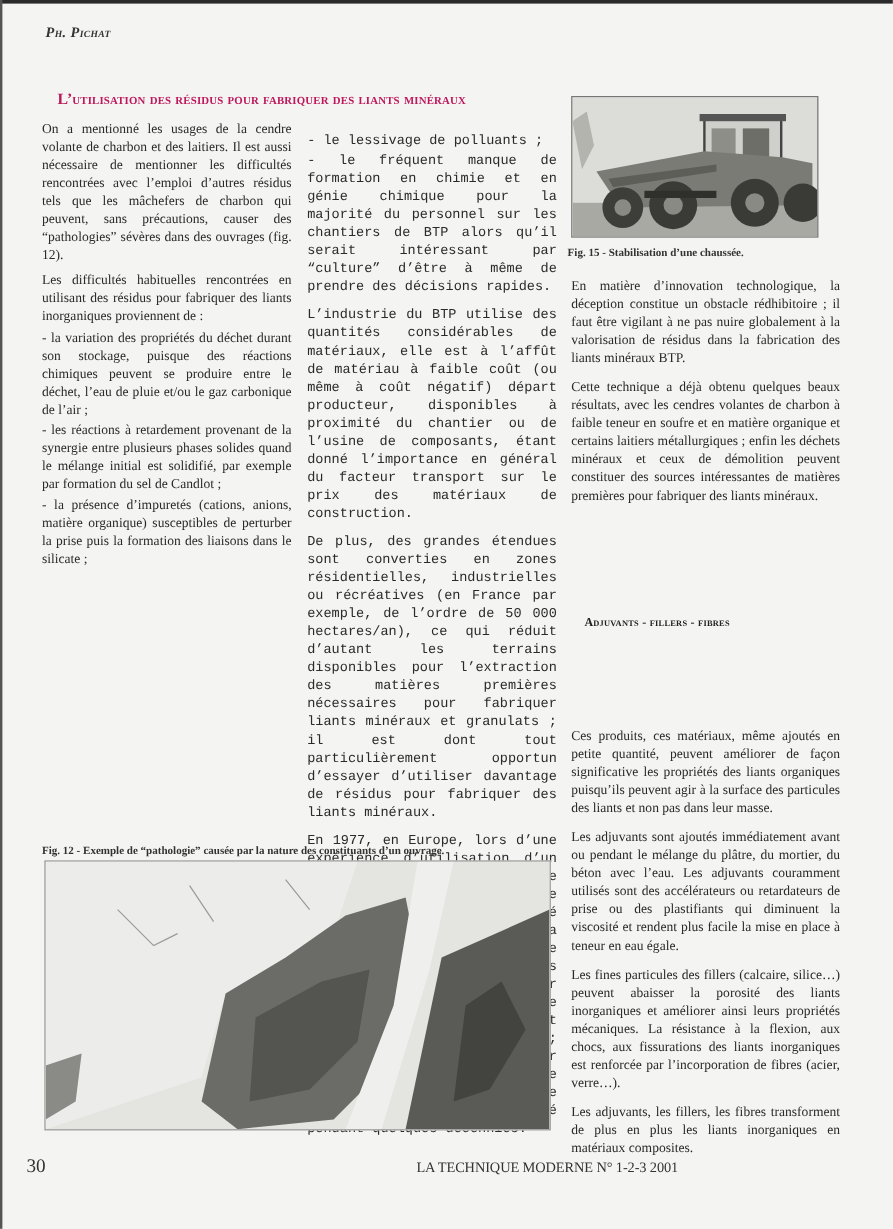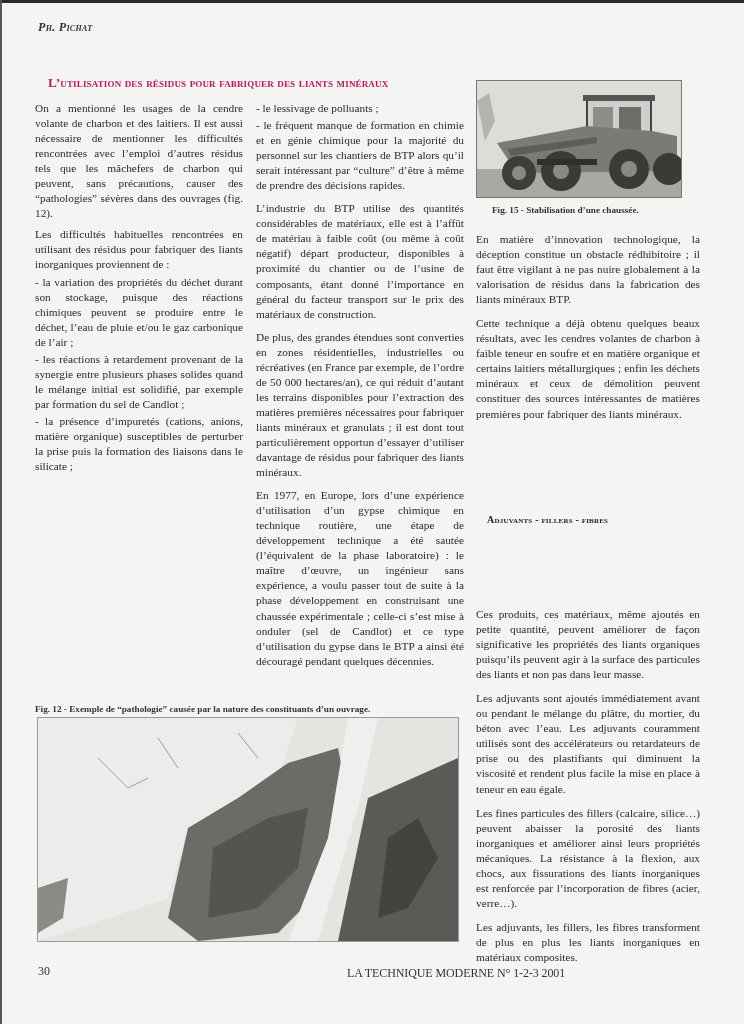--- a/index.html
+++ b/index.html
@@ -16,42 +16,42 @@
     font-style:italic; font-size:12px; font-variant:small-caps; letter-spacing:0.3px; color:#333;font-weight:bold;
   }
   .main-title {
     position:absolute; left:48px; top:75px; width:420px;
     font-weight:bold; font-size:13.2px; font-variant:small-caps; letter-spacing:0.15px; color:#be185d;
     white-space:nowrap;
   }
   .col { position:absolute; font-size:11.3px; line-height:15.05px; text-align:justify; hyphens:manual; }
   .col p { margin:0 0 6px 0; }
   .col1 { left:35px; top:101px; width:208px; }
-  .col2 { left:256px; top:101px; width:208px; }
+  .col2 { left:256px; top:111px; width:208px;font-family:Liberation Mono, monospace; }
   .col3 { left:476px; top:232px; width:224px; }
   .col3b { left:476px; top:568px; width:224px;margin-top:39px; }
   .sec-title {
     position:absolute; left:487px; top:514px;
     font-weight:bold; font-size:10px; font-variant:small-caps; letter-spacing:0.2px; color:#222;
   }
   .fig15 {
     position:absolute; left:476px; top:80px; width:204px; height:116px;
     border:1px solid #777; overflow:hidden; background:#d9d9d6;
   }
   .fig15-cap {
-    position:absolute; left:492px; top:205px; font-size:9.2px; font-weight:bold; color:#333;
+    position:absolute; left:473px; top:205px; font-size:9.2px; font-weight:bold; color:#333;
   }
   .fig12-cap {
     position:absolute; left:35px; top:704px; font-size:9.2px; font-weight:bold; color:#333; white-space:nowrap;
   }
   .fig12 {
     position:absolute; left:37px; top:717px; width:420px; height:223px;
     border:1px solid #999; overflow:hidden; background:#e6e6e3;
   }
-  .footer-page { position:absolute; left:38px; top:964px; font-size:12px; color:#333; }
+  .footer-page { position:absolute; left:22px; top:964px; font-size:16px; color:#333; }
   .footer-journal { position:absolute; left:347px; top:966px; font-size:12px; color:#333; letter-spacing:-0.1px; }
 </style>
 </head>
 <body>
 
 <div class="scan-top"></div>
 <div class="scan-left"></div>
 
 <div class="author">Ph. Pichat</div>
 <div class="main-title">L’utilisation des résidus pour fabriquer des liants minéraux</div>

